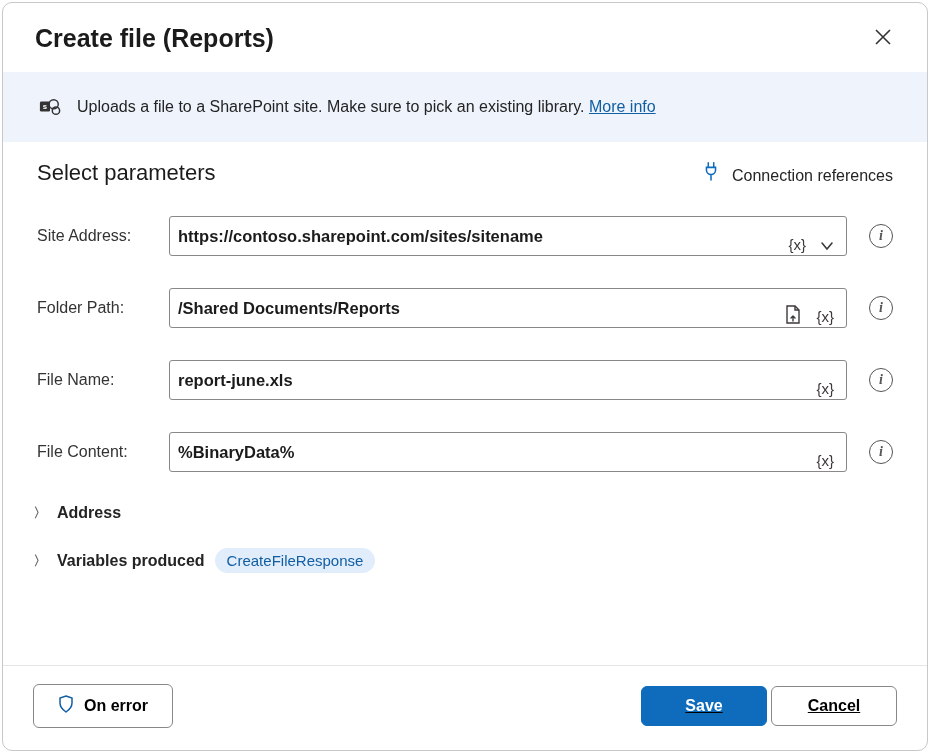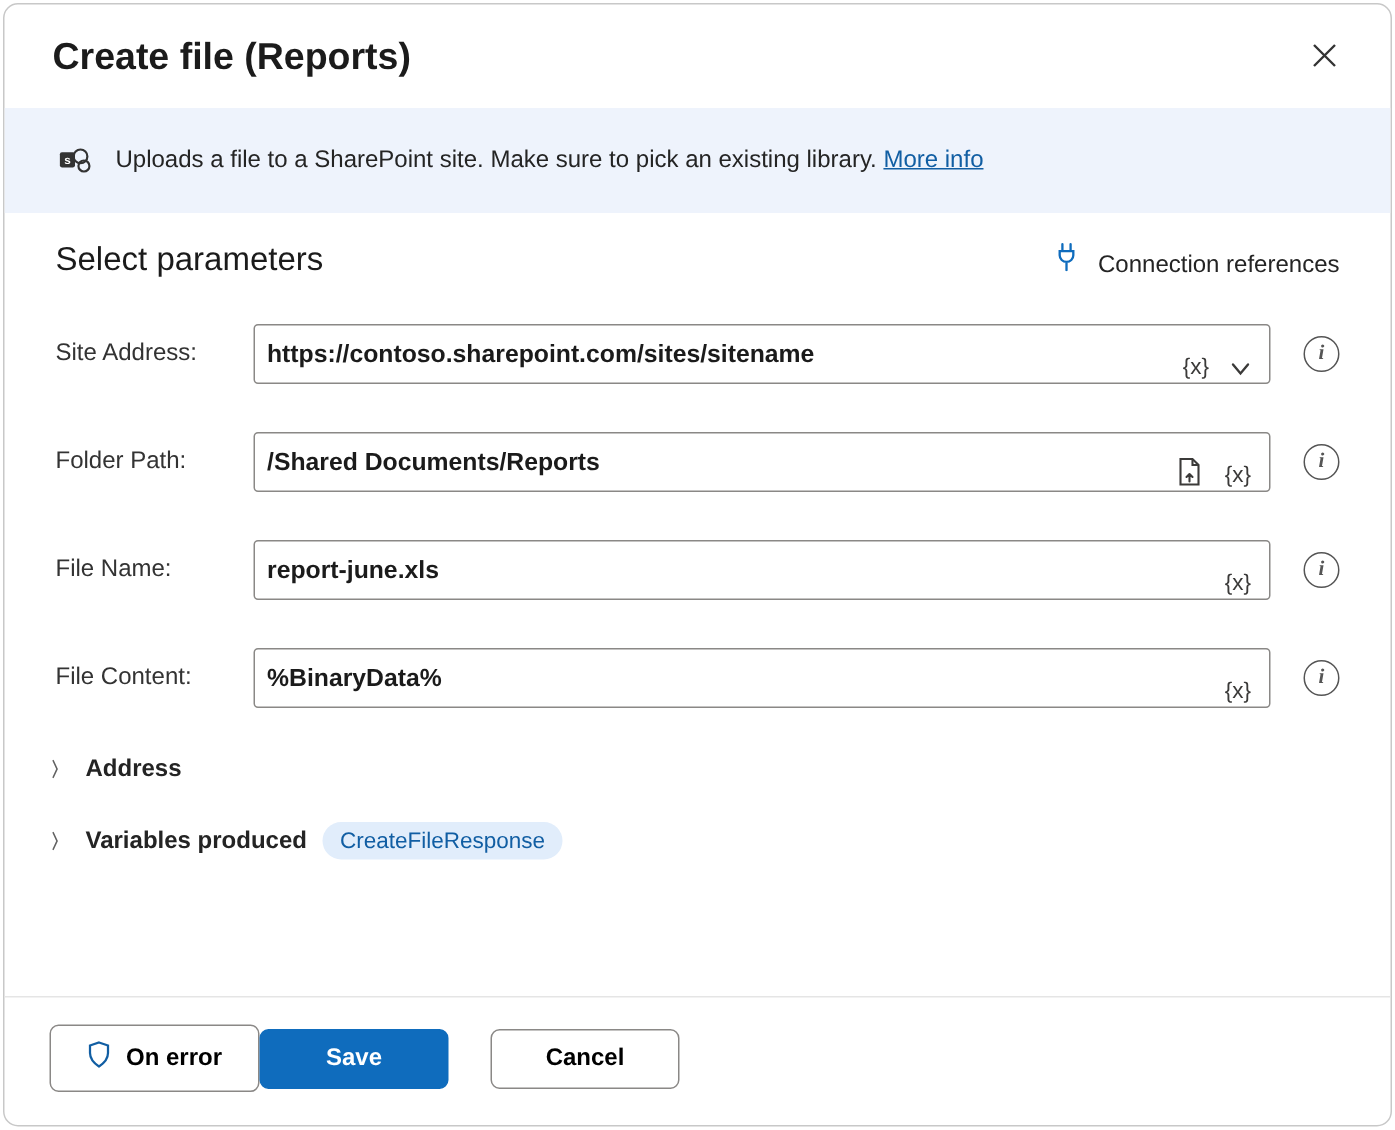--- a/index.html
+++ b/index.html
@@ -172,39 +172,39 @@
       padding: 4px 12px;
       border-radius: 14px;
       font-size: 15px;
       font-weight: 400;
     }
     .footer {
       border-top: 1px solid #e5e5e5;
       padding: 18px 30px 22px 30px;
       display: flex;
       align-items: center;
-      justify-content: flex-start;
+      justify-content: space-between;
     }
     .btn {
       border: 1px solid #8a8886;
       background: #fff;
       border-radius: 6px;
       padding: 10px 24px;
       font-size: 16px;
       font-weight: 600;
       cursor: pointer;
       font-family: inherit;
       min-width: 126px;
     }
     .btn-primary {
       background: #0f6cbd;
       border-color: #0f6cbd;
       color: #fff;
     }
-    .footer-right { display: flex; gap: 28px; }
+    .footer-right { display: flex; gap: 4px; text-decoration: underline; }
     .on-error-btn { display: inline-flex; align-items: center; gap: 10px; }
     .shield { color: #115ea3; }
   </style>
 </head>
 <body>
 
 <div class="dialog">
 
   <div class="header">
     <h1 class="title">Create file (Reports)</h1>

